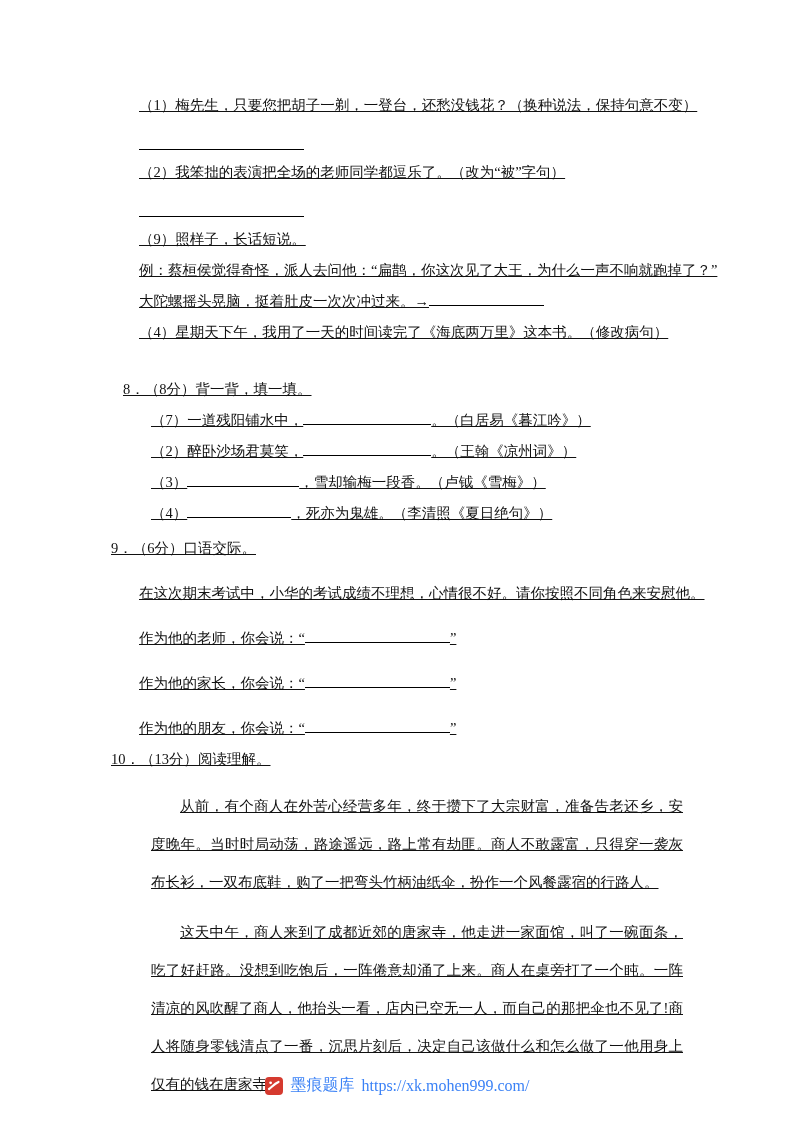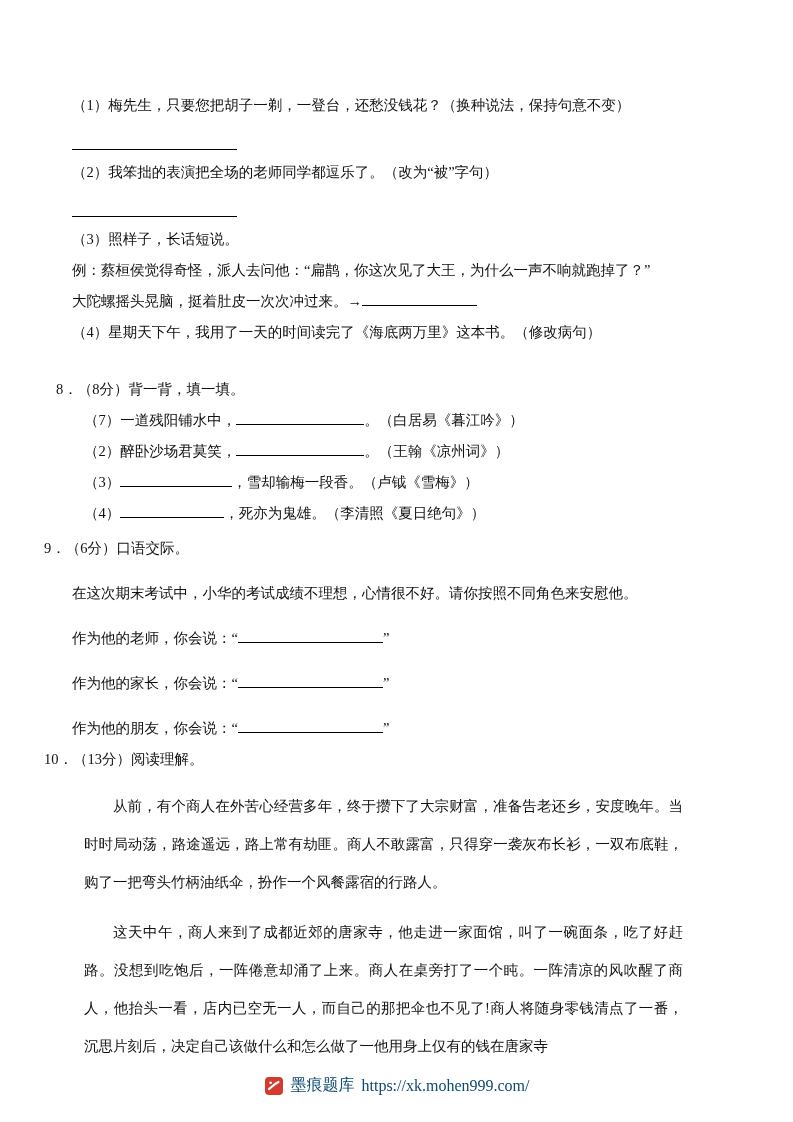--- a/index.html
+++ b/index.html
@@ -2,59 +2,59 @@
 <html><head>
 <meta charset="utf-8">
 <style>
   html,body{margin:0;padding:0;}
   body{
     width:793px;height:1122px;overflow:hidden;background:#ffffff;
     font-family:"Liberation Serif","DejaVu Serif",serif;
     font-size:14.5px;color:#111111;
   }
   .page{position:relative;width:793px;height:1122px;background:#fff;}
-  .content{padding:90px 98px 0 44px;box-sizing:border-box;}
+  .content{padding:90px 98px 0 111px;box-sizing:border-box;text-decoration:underline;}
   .sub{margin-left:28px;}
   .line{line-height:31px;}
   .nowrap{white-space:nowrap;}
   .ans-row{height:36px;position:relative;}
   .ans-row .blank{position:absolute;bottom:7px;left:0;}
   .blank{
     display:inline-block;border-bottom:1px solid #000;height:0.95em;
     vertical-align:baseline;
   }
   .section-8{margin-top:26px;margin-left:12px;}
   .section-9 .line{margin-top:14px;}
   .section-9 .section-header{margin-top:4px;}
   .reading-title{text-align:center;line-height:31px;}
   .passage{line-height:38px;text-align:justify;text-indent:2em;margin:12px;}
   .footer{
     position:absolute;left:0;right:0;bottom:26px;
     display:flex;justify-content:center;align-items:center;gap:7px;
-    color:#0c4a6e;font-size:16px;
+    color:#3b82f6;font-size:16px;
   }
   .footer .logo{display:inline-flex;align-items:center;}
 </style>
 </head>
 <body>
 
 <div class="page">
   <div class="content">
 
     <section>
       <div class="sub">
         <div class="line nowrap">（1）梅先生，只要您把胡子一剃，一登台，还愁没钱花？（换种说法，保持句意不变）</div>
         <div class="ans-row">
           <span class="blank" style="width:165px"></span>
         </div>
         <div class="line nowrap">（2）我笨拙的表演把全场的老师同学都逗乐了。（改为“被”字句）</div>
         <div class="ans-row">
           <span class="blank" style="width:165px"></span>
         </div>
-        <div class="line">（3）照样子，长话短说。</div>
+        <div class="line">（9）照样子，长话短说。</div>
         <div class="line nowrap">例：蔡桓侯觉得奇怪，派人去问他：“扁鹊，你这次见了大王，为什么一声不响就跑掉了？”</div>
         <div class="line nowrap">
           <span>大陀螺摇头晃脑，挺着肚皮一次次冲过来。→</span><span class="blank" style="width:115px"></span>
         </div>
         <div class="line nowrap">（4）星期天下午，我用了一天的时间读完了《海底两万里》这本书。（修改病句）</div>
       </div>
     </section>
 
     <section class="section-8">
       <div class="line section-header">8．（8分）背一背，填一填。</div>

